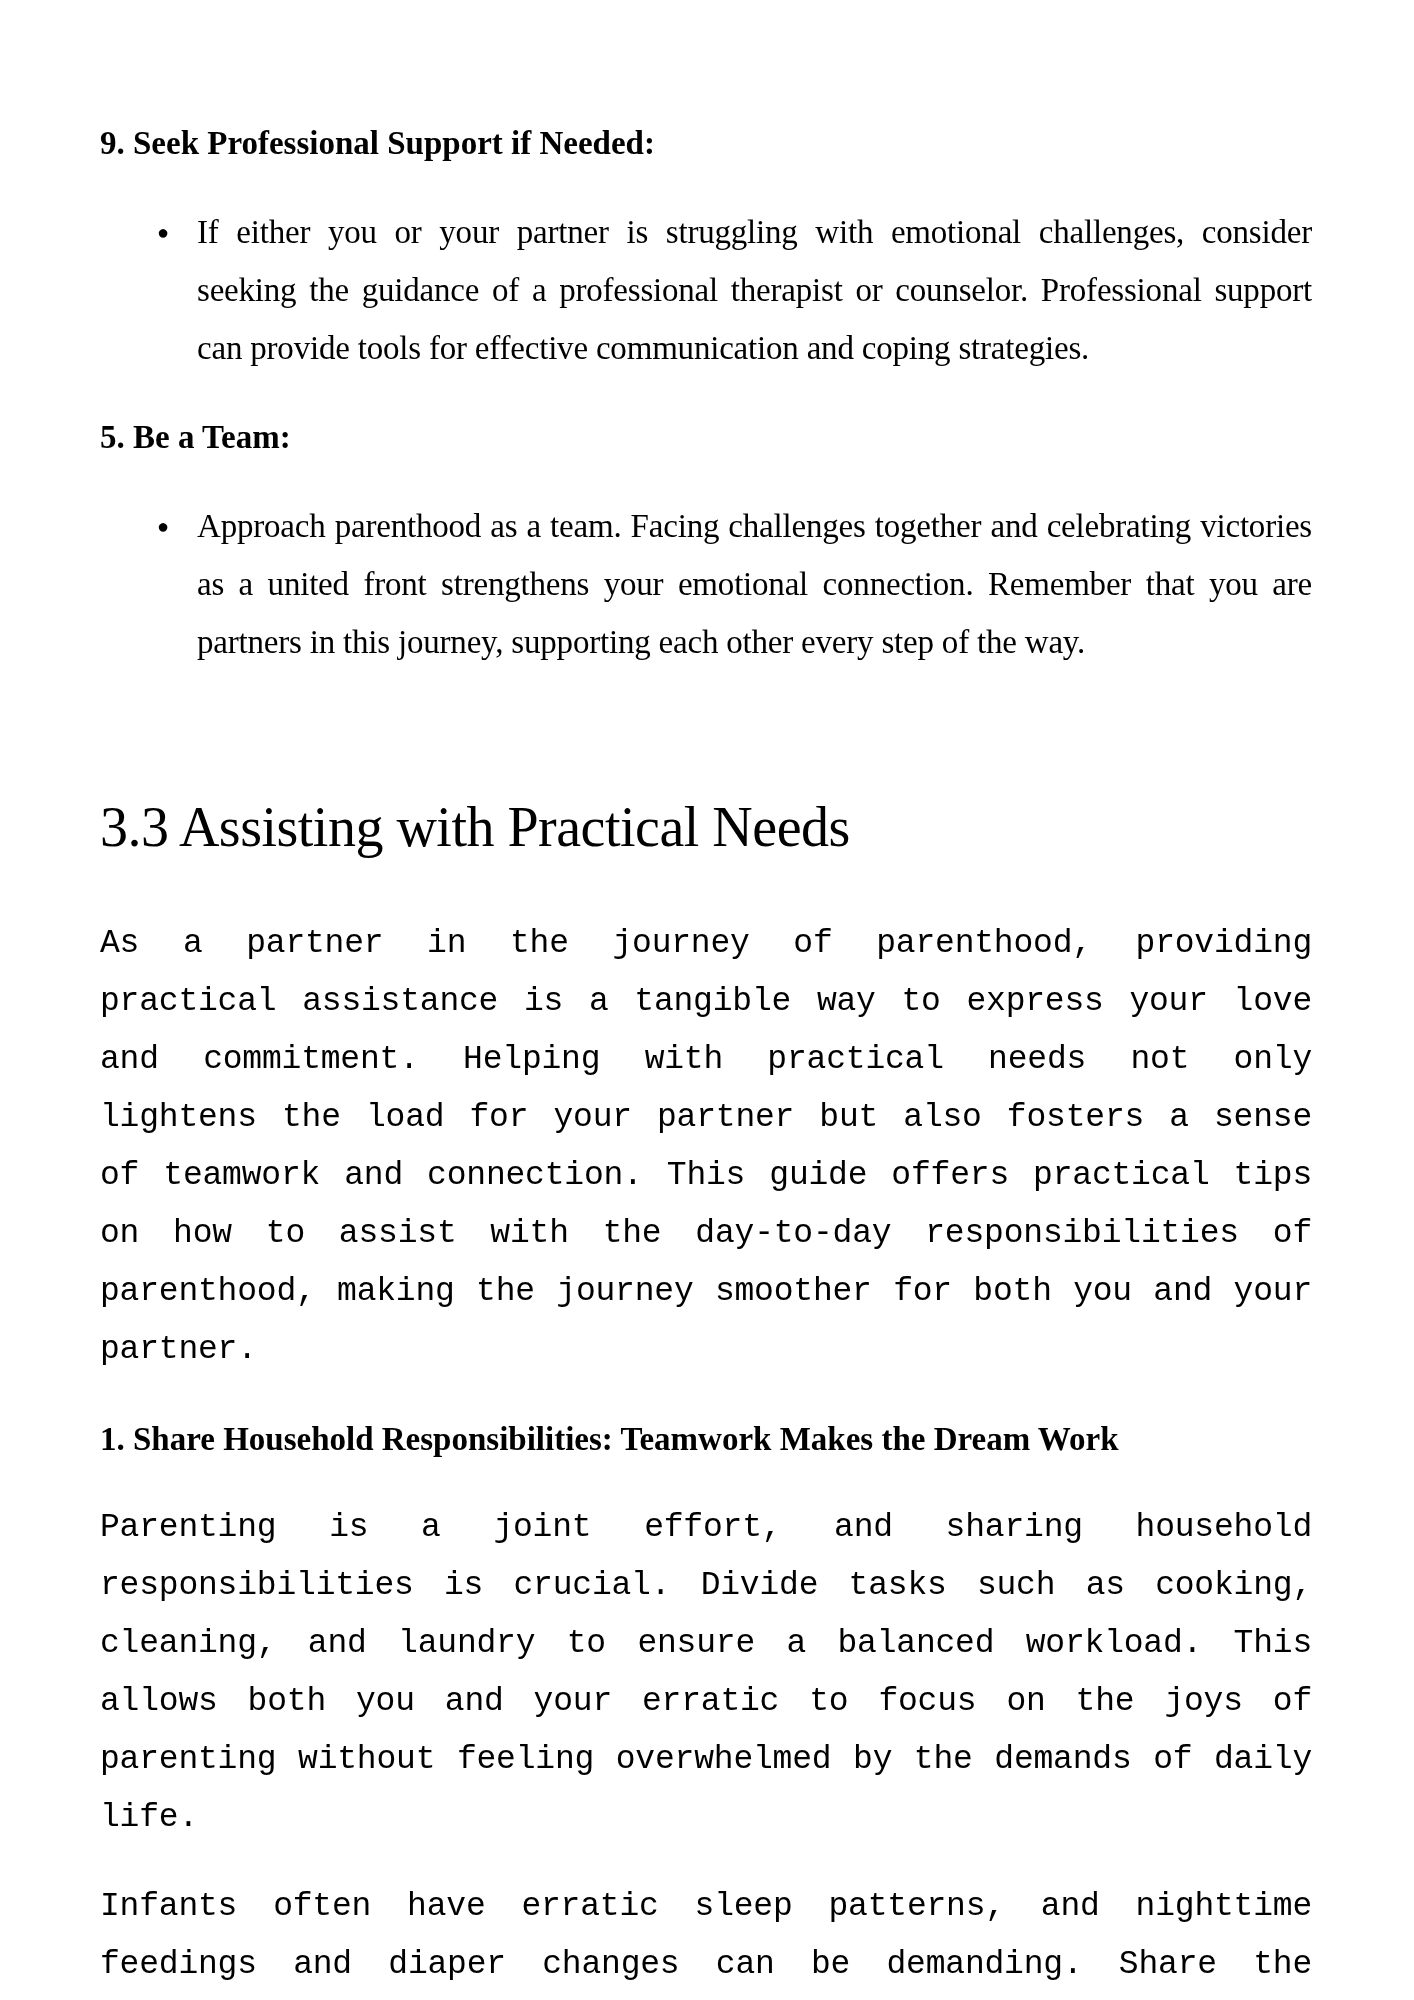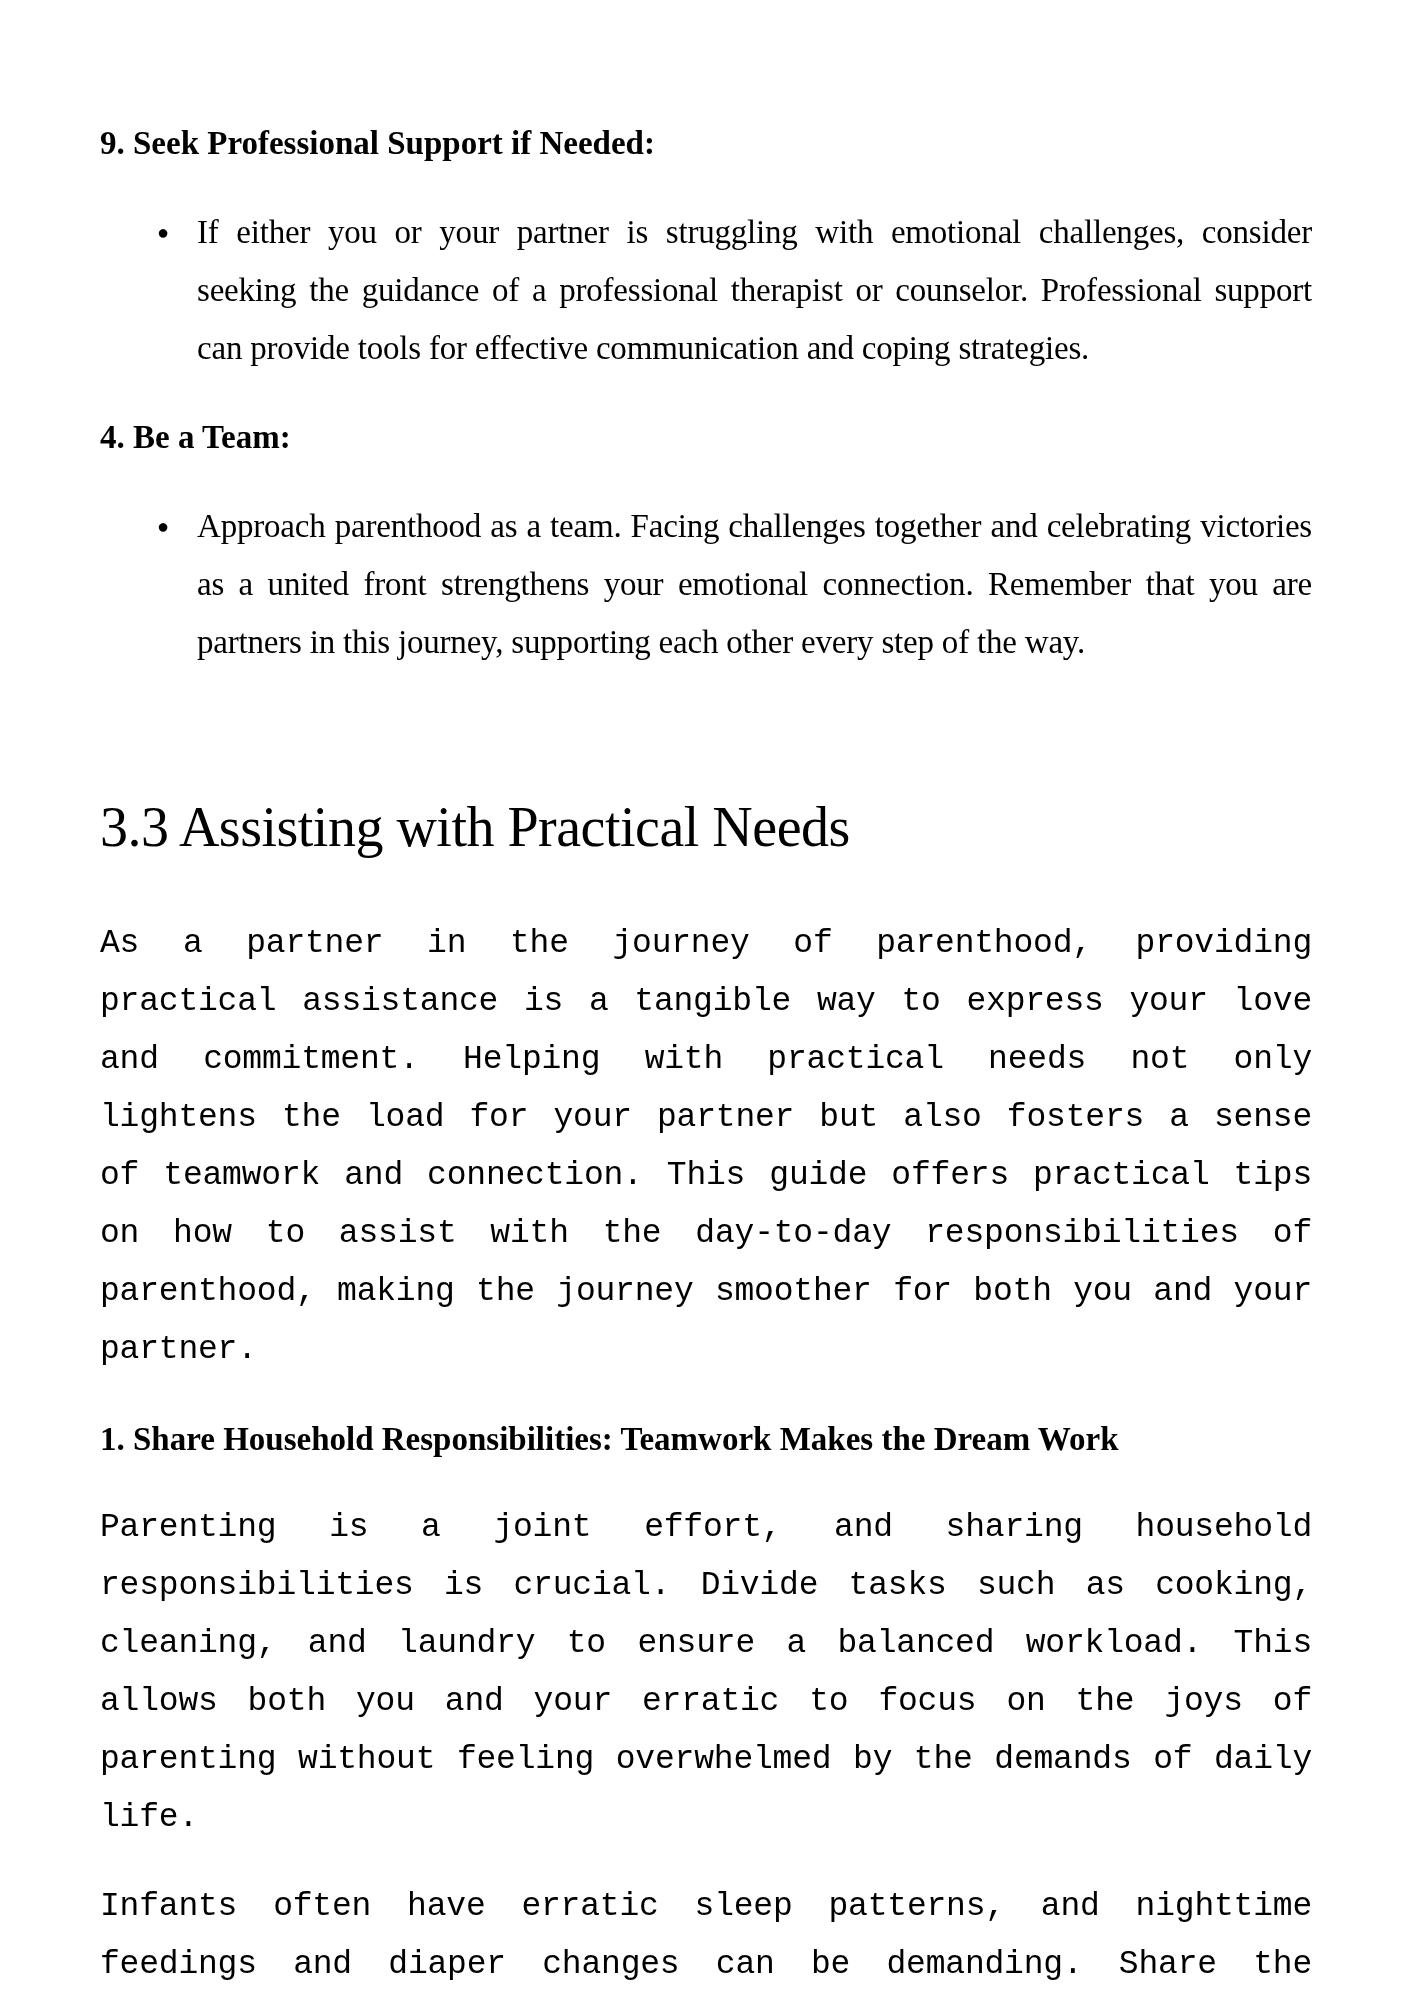--- a/index.html
+++ b/index.html
@@ -70,21 +70,21 @@
 
   <div class="tip-heading first">9. Seek Professional Support if Needed:</div>
 
   <ul class="bullet-list">
     <li class="bullet-item">
       <span class="bullet-marker">●</span>
       <span>If either you or your partner is struggling with emotional challenges, consider seeking the guidance of a professional therapist or counselor. Professional support can provide tools for effective communication and coping strategies.</span>
     </li>
   </ul>
 
-  <div class="tip-heading">4. Be a Team:</div>
+  <div class="tip-heading">5. Be a Team:</div>
 
   <ul class="bullet-list">
     <li class="bullet-item">
       <span class="bullet-marker">●</span>
       <span>Approach parenthood as a team. Facing challenges together and celebrating victories as a united front strengthens your emotional connection. Remember that you are partners in this journey, supporting each other every step of the way.</span>
     </li>
   </ul>
 
   <h1 class="section-title">3.3 Assisting with Practical Needs</h1>
 

